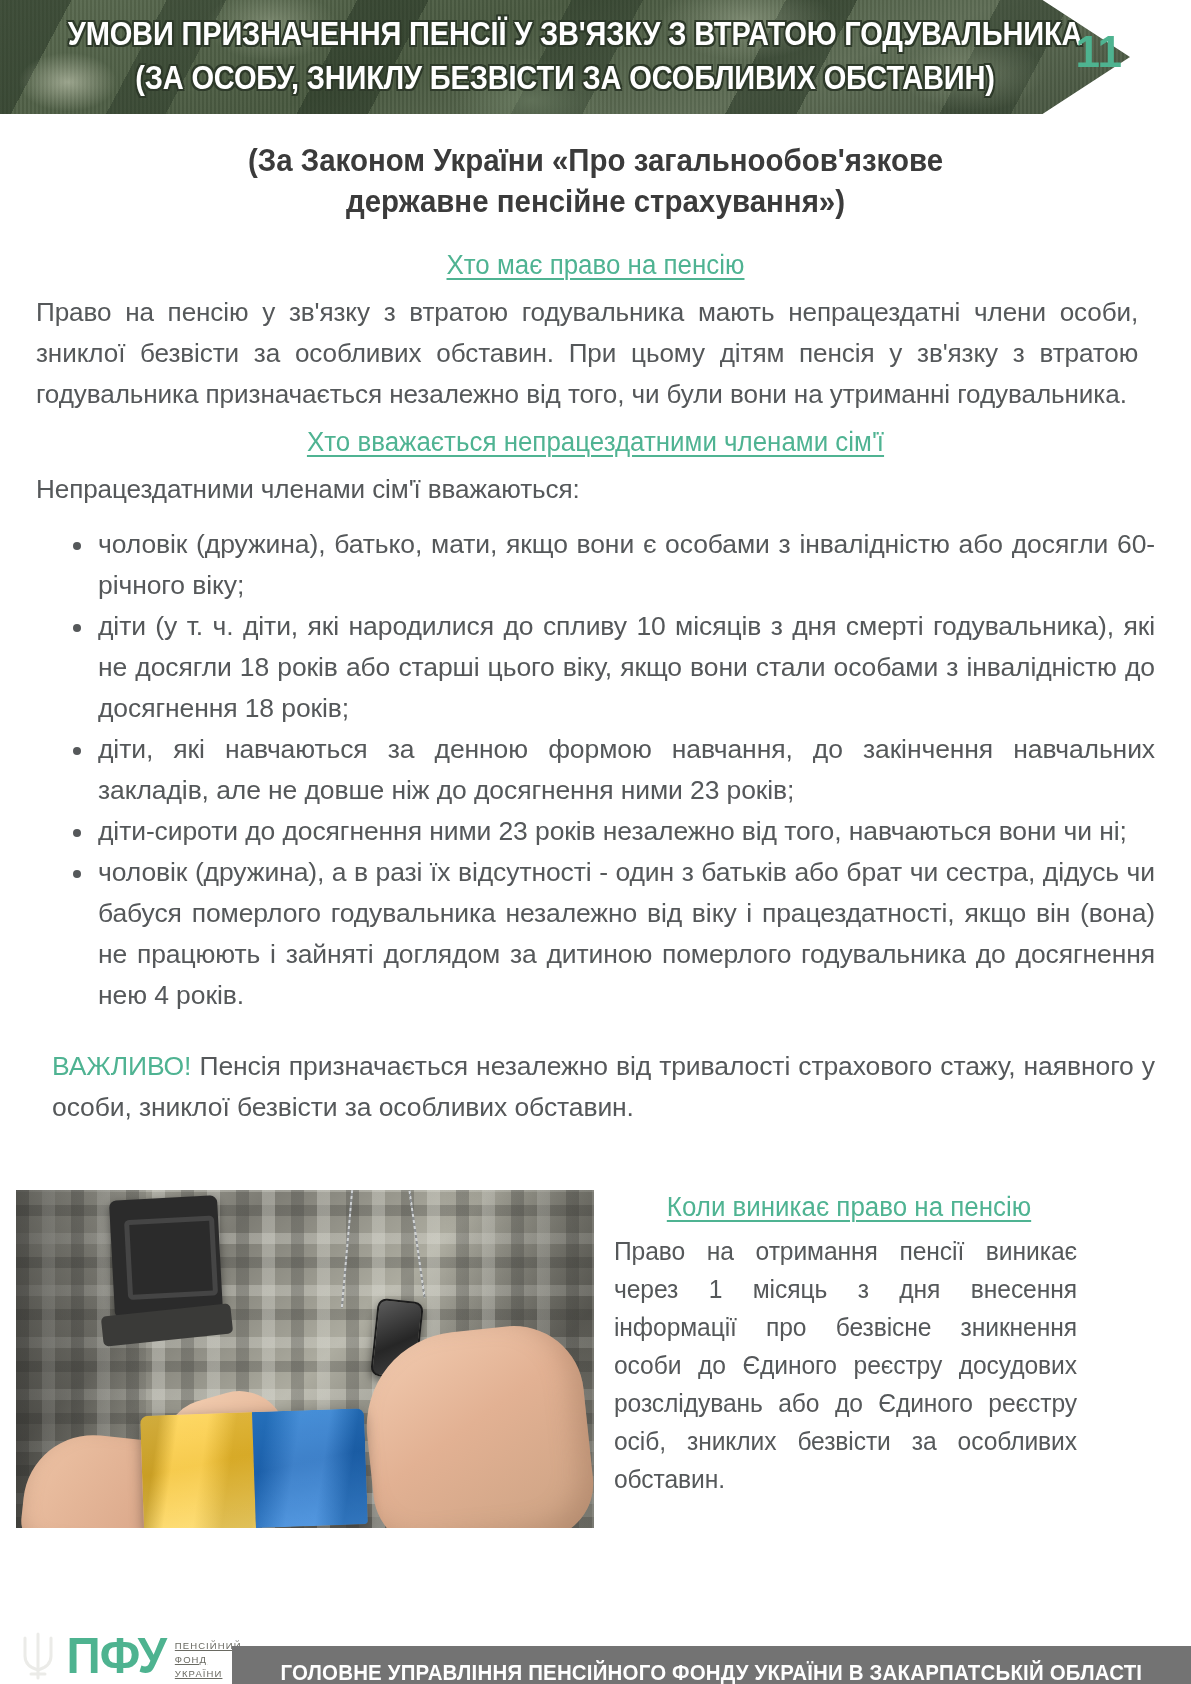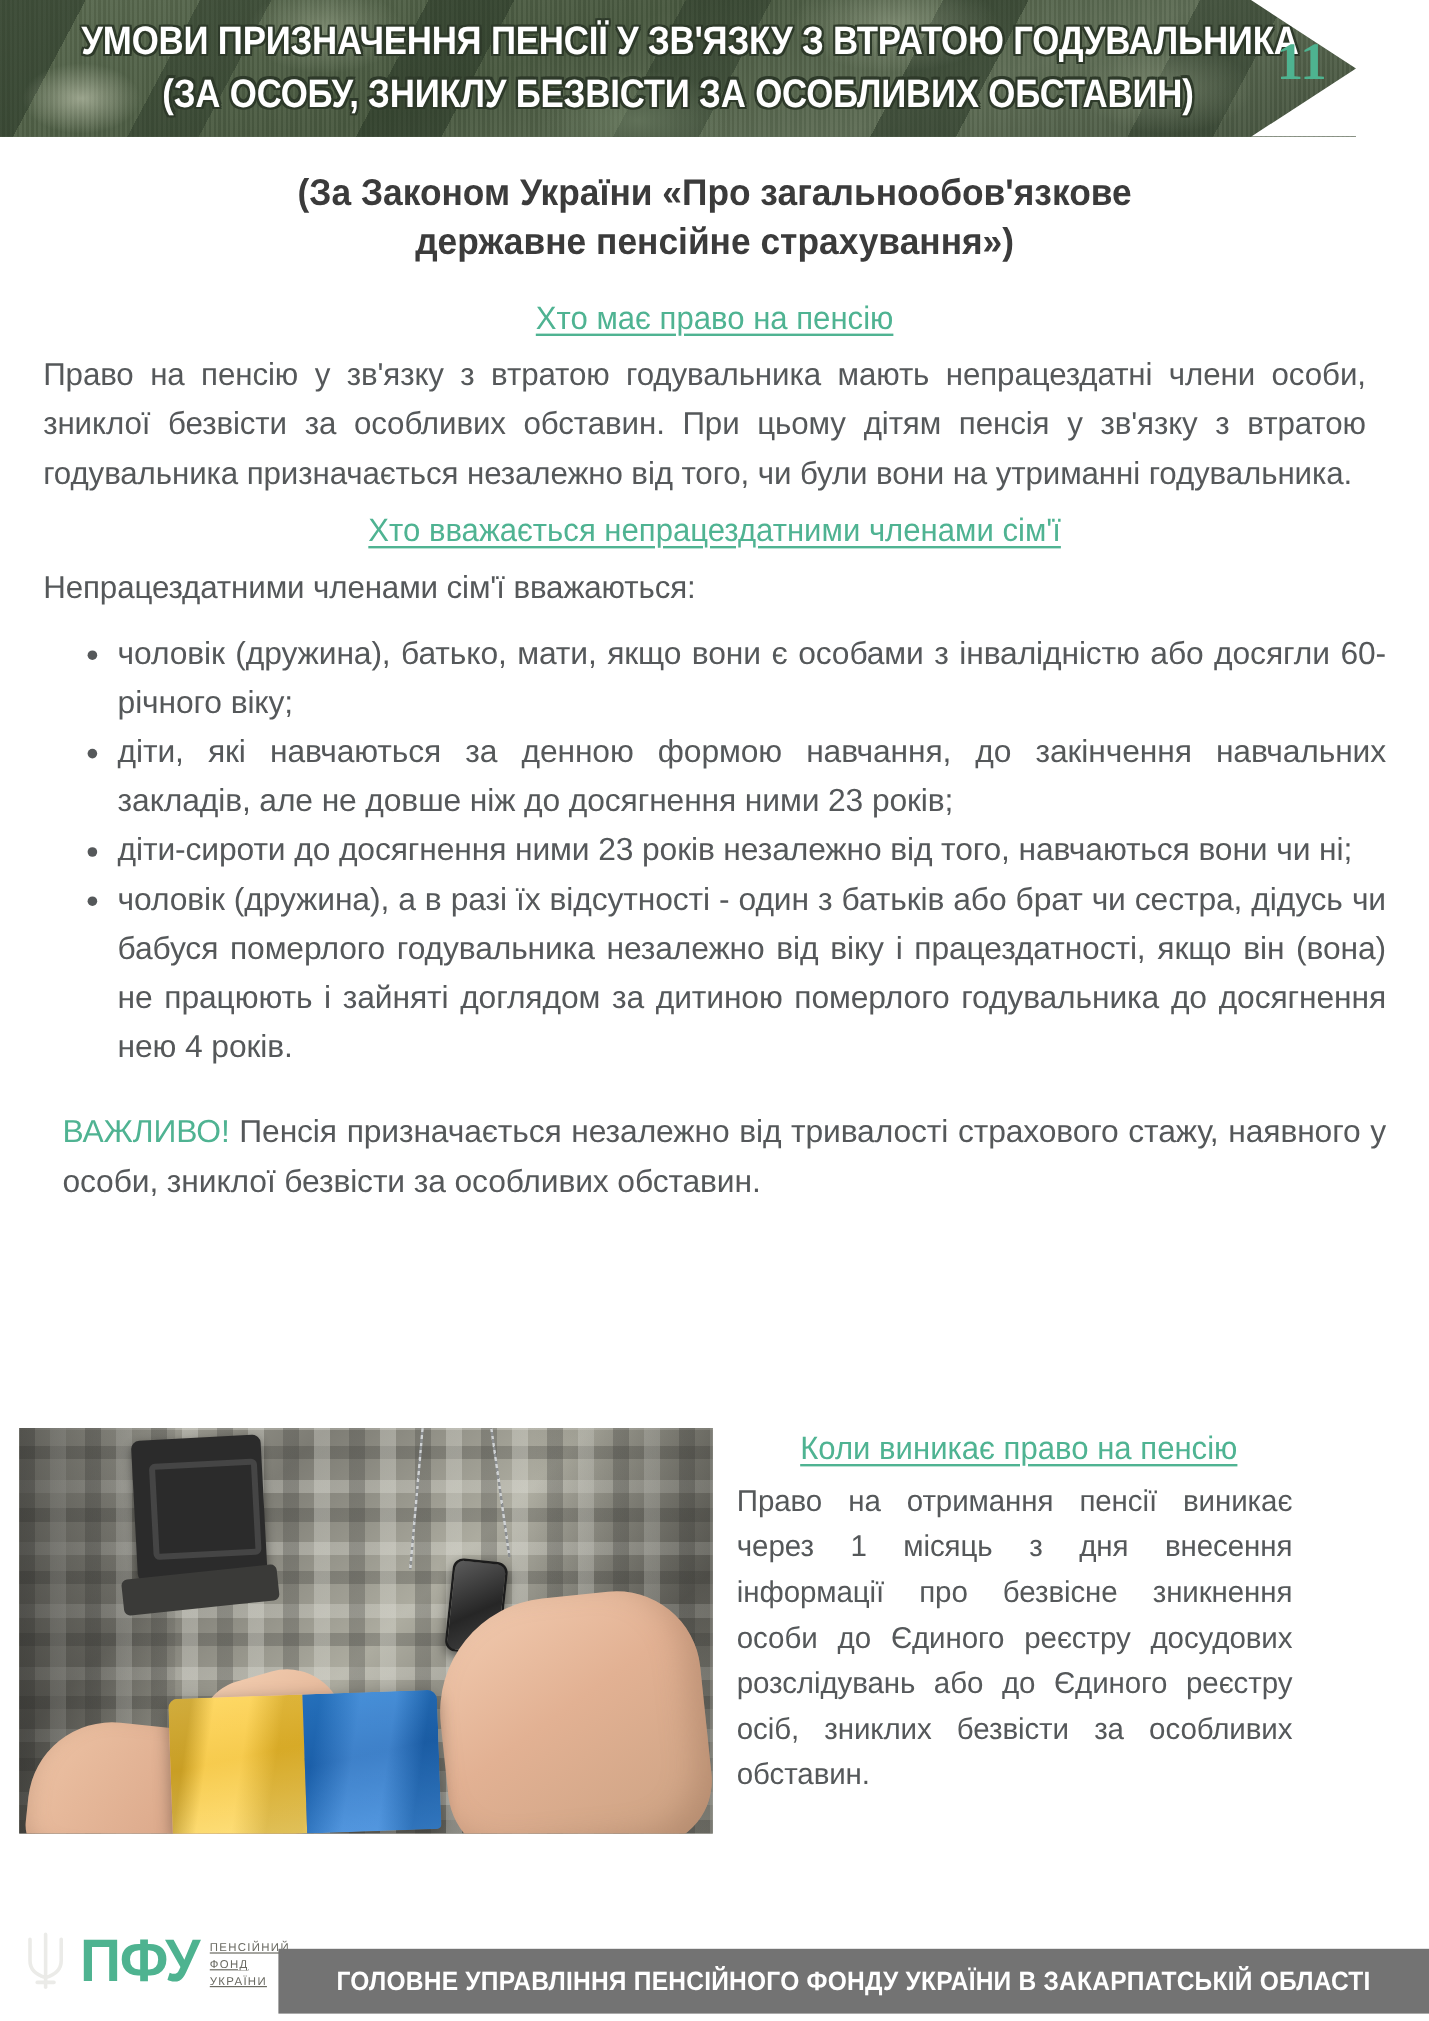--- a/index.html
+++ b/index.html
@@ -67,22 +67,22 @@
   }
   .page-corner .wedge {
     position: absolute; inset: 0;
     background: #ffffff;
     clip-path: polygon(30% 0%, 100% 0%, 100% 100%, 30% 100%, 100% 50%);
   }
   .page-num {
     position: absolute;
     right: 8px; top: 28px;
     width: 58px;
-    text-align: left;
-    font-family: Liberation Serif, serif;
+    text-align: right;
+    font-family: Liberation Sans, sans-serif;
     font-weight: 700;
     font-size: 44px;
     line-height: 48px;
     color: #4eb390;
     z-index: 5;
   }
 
   
   .content {
     position: relative;
@@ -308,21 +308,21 @@
     left: 598px; top: 0;
     width: 470px;
   }
   .right-col .section-heading { margin-top: 0; margin-bottom: 8px; }
   .right-col .body-text { font-size: 25px; line-height: 38px; }
 
   
   .footer {
     position: absolute;
     left: 0; bottom: 0;
-    width: 1191px; height: 60px;
+    width: 1191px; height: 38px;
   }
   .footer-bar {
     position: absolute;
     left: 232px; top: 0;
     width: 959px; height: 54px;
     background: #737373;
     display: flex;
     align-items: center;
     justify-content: center;
   }
@@ -398,20 +398,21 @@
     </div>
 
     <h2 class="section-heading">Хто має право на пенсію</h2>
     <p class="body-text">Право на пенсію у зв'язку з втратою годувальника мають непрацездатні члени особи, зниклої безвісти за особливих обставин. При цьому дітям пенсія у зв'язку з втратою годувальника призначається незалежно від того, чи були вони на утриманні годувальника.</p>
 
     <h2 class="section-heading">Хто вважається непрацездатними членами сім'ї</h2>
     <p class="body-text lead left-align">Непрацездатними членами сім'ї вважаються:</p>
 
     <ul class="bullets">
       <li>чоловік (дружина), батько, мати, якщо вони є особами з інвалідністю або досягли 60-річного віку;</li>
+      <li>діти (у т. ч. діти, які народилися до спливу 10 місяців з дня смерті годувальника), які не досягли 18 років або старші цього віку, якщо вони стали особами з інвалідністю до досягнення 18 років;</li>
       <li>діти, які навчаються за денною формою навчання, до закінчення навчальних закладів, але не довше ніж до досягнення ними 23 років;</li>
       <li>діти-сироти до досягнення ними 23 років незалежно від того, навчаються вони чи ні;</li>
       <li>чоловік (дружина), а в разі їх відсутності - один з батьків або брат чи сестра, дідусь чи бабуся померлого годувальника незалежно від віку і працездатності, якщо він (вона) не працюють і зайняті доглядом за дитиною померлого годувальника до досягнення нею 4 років.</li>
     </ul>
 
     <p class="important"><span class="important-label">ВАЖЛИВО!</span><span> Пенсія призначається незалежно від тривалості страхового стажу, наявного у особи, зниклої безвісти за особливих обставин.</span></p>
 
   </div>
 
   <div class="bottom-area">

